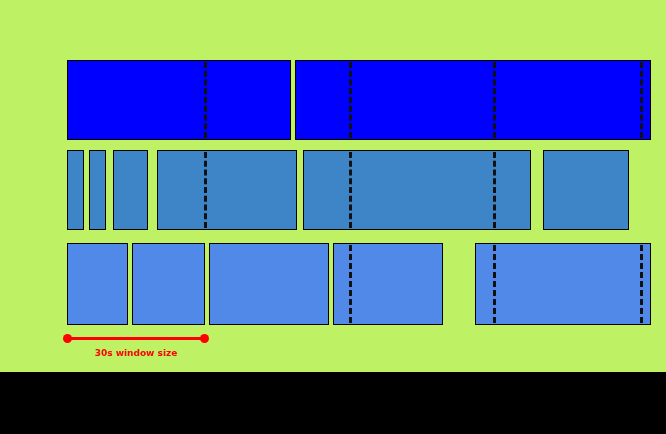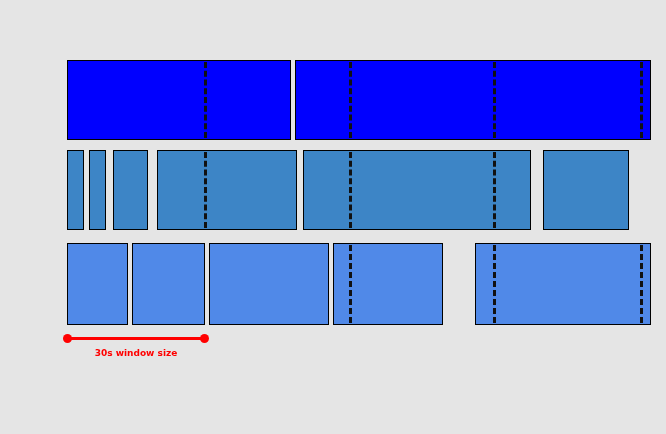--- a/index.html
+++ b/index.html
@@ -4,22 +4,22 @@
 <title>Window Size Timeline</title>
 <style>
   html, body {
     margin: 0;
     padding: 0;
     background: #000000;
   }
   #figure {
     position: relative;
     width: 666px;
-    height: 434px;
-    background: #e5e5e5;
+    height: 372px;
+    background: #bef264;
     overflow: hidden;
     font-family: "DejaVu Sans", "Liberation Sans", sans-serif;
   }
   .track { position: absolute; left: 0; top: 0; width: 100%; height: 100%; }
   .seg {
     position: absolute;
     box-sizing: border-box;
     border: 1px solid #000000;
   }
   .row1 .seg { background: #0000ff; }

